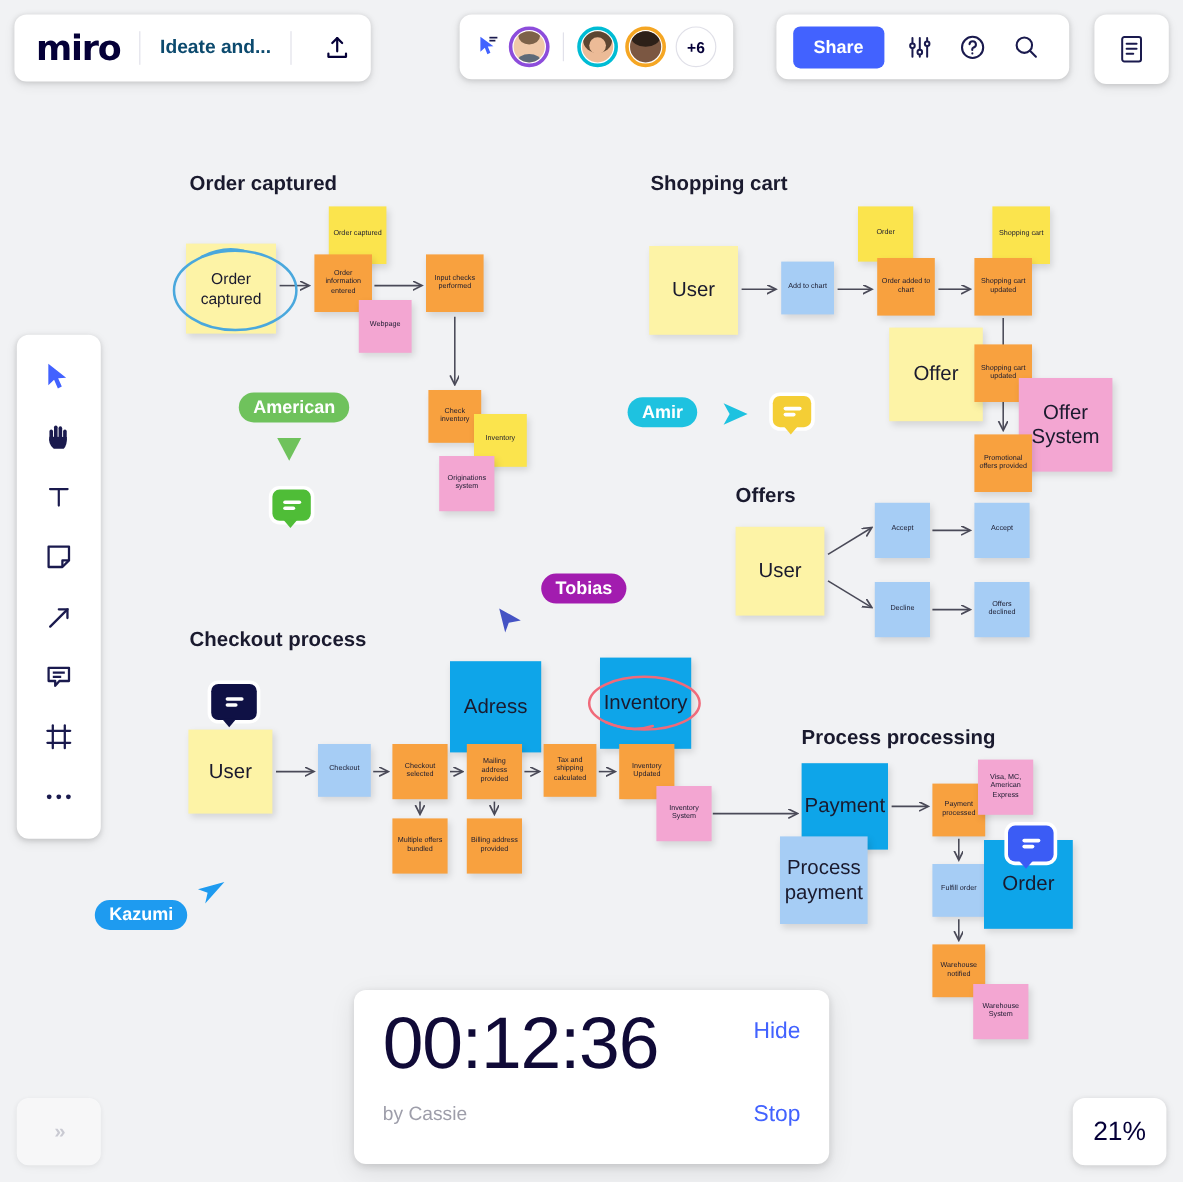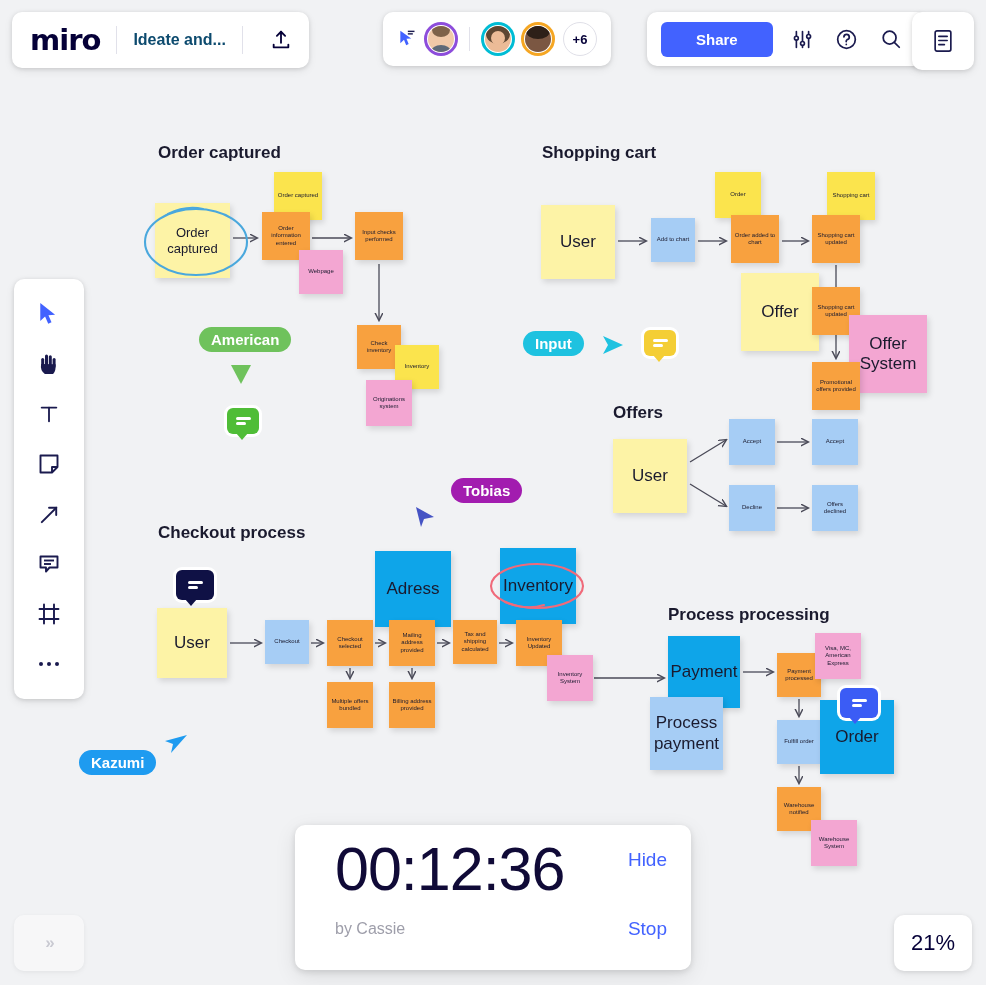--- a/index.html
+++ b/index.html
@@ -34,21 +34,21 @@
             margin:0 3px; display:flex; align-items:center; justify-content:center;
             cursor:pointer; }
   .avatar .ring { position:absolute; inset:0; border-radius:50%; border:3px solid; }
   .avatar .face { position:absolute; inset:4px; border-radius:50%; overflow:hidden; }
   .plus-n { width:34px; height:34px; border-radius:50%; border:1.5px solid #e0e0e8;
             display:flex; align-items:center; justify-content:center;
             font-size:13px; font-weight:700; color:#050038; background:#fff;
             margin-left:5px; cursor:pointer; }
 
   .share-btn { background:#4262ff; color:#fff; border:none; border-radius:6px;
-               font-size:15px; font-weight:700; padding:9px 35px; cursor:pointer;
+               font-size:15px; font-weight:700; padding:9px 17px; cursor:pointer;
                font-family:"Liberation Sans", sans-serif; }
 
   
   #toolbar { position:absolute; left:14px; top:279px; width:70px;
              background:#fff; border-radius:10px; padding:10px 0;
              box-shadow:0 1px 4px rgba(0,0,0,.13), 0 3px 10px rgba(0,0,0,.08);
              display:flex; flex-direction:column; align-items:center; }
   .tool { width:50px; height:50px; display:flex; align-items:center;
           justify-content:center; border-radius:8px; cursor:pointer; }
 
@@ -59,21 +59,21 @@
                  cursor:pointer; }
   #expand-chip { left:14px; top:915px; width:70px; height:56px; opacity:.45; }
   #zoom-chip   { left:894px; top:915px; width:78px; height:56px; }
   #zoom-chip span { font-size:22px; font-weight:400; color:#050038; }
   .chev { color:#9b9bab; font-size:17px; font-weight:700; letter-spacing:-2px; }
 
   
   #timer { position:absolute; left:295px; top:825px; width:396px; height:145px;
            background:#fff; border-radius:10px;
            box-shadow:0 2px 6px rgba(0,0,0,.12), 0 6px 22px rgba(0,0,0,.09);
-           padding:14px 24px 10px 40px; }
+           padding:14px 24px 10px 24px; }
   #timer-value { font-size:61px; font-weight:400; color:#100a37; letter-spacing:-1px;
                  line-height:1; font-family:"Liberation Sans", sans-serif; }
   .t-row { display:flex; align-items:flex-start; justify-content:space-between; }
   .t-link { color:#4262ff; font-size:19px; cursor:pointer; }
   #timer-author { color:#9e9eaa; font-size:16px; }
   .t-bottom { display:flex; align-items:center; justify-content:space-between;
               margin-top:18px; }
 
   
   .section-title { position:absolute; font-size:17px; font-weight:700; color:#1a1a2e;
@@ -214,21 +214,21 @@
   <svg class="annot" style="left:488px;top:558px;width:100px;height:62px;">
     <ellipse cx="49" cy="28" rx="46" ry="22" fill="none" stroke="#f06a7a" stroke-width="2.1"></ellipse>
     <path d="M17,44 Q38,53 56,47" fill="none" stroke="#f06a7a" stroke-width="2.1" stroke-linecap="round"></path>
   </svg>
 
   <div id="cursor-layer">
       <div class="cur-label" style="left: 199px; top: 327px; background: rgb(111, 194, 92);">American</div>
       <div class="cur" style="left: 228px; top: 362px;"><svg width="26" height="26" viewBox="0 0 26 26">
           <path d="M3 3 L23 3 L13 22 Z" fill="#6fc25c"></path>
         </svg></div>
-      <div class="cur-label" style="left: 523px; top: 331px; background: rgb(30, 194, 224);">Input</div>
+      <div class="cur-label" style="left: 523px; top: 331px; background: rgb(30, 194, 224);">Amir</div>
       <div class="cur" style="left: 600px; top: 333px;"><svg width="26" height="26" viewBox="0 0 26 26">
           <path d="M3 3 L23 12 L3 21 L8 12 Z" fill="#1ec2e0"></path>
         </svg></div>
       <div class="cur-label" style="left: 451px; top: 478px; background: #a21caf;">Tobias</div>
       <div class="cur" style="left: 414px; top: 503px;"><svg width="26" height="26" viewBox="0 0 26 26">
           <path d="M2 4 L20 14 L10 16 L7 24 Z" fill="#4553c4"></path>
         </svg></div>
       <div class="cur-label" style="left: 79px; top: 750px; background: rgb(30, 155, 240);">Kazumi</div>
       <div class="cur" style="left: 163px; top: 733px;"><svg width="26" height="26" viewBox="0 0 26 26">
           <path d="M24 2 L8 20 L10 11 L2 8 Z" fill="#1e9bf0"></path>

